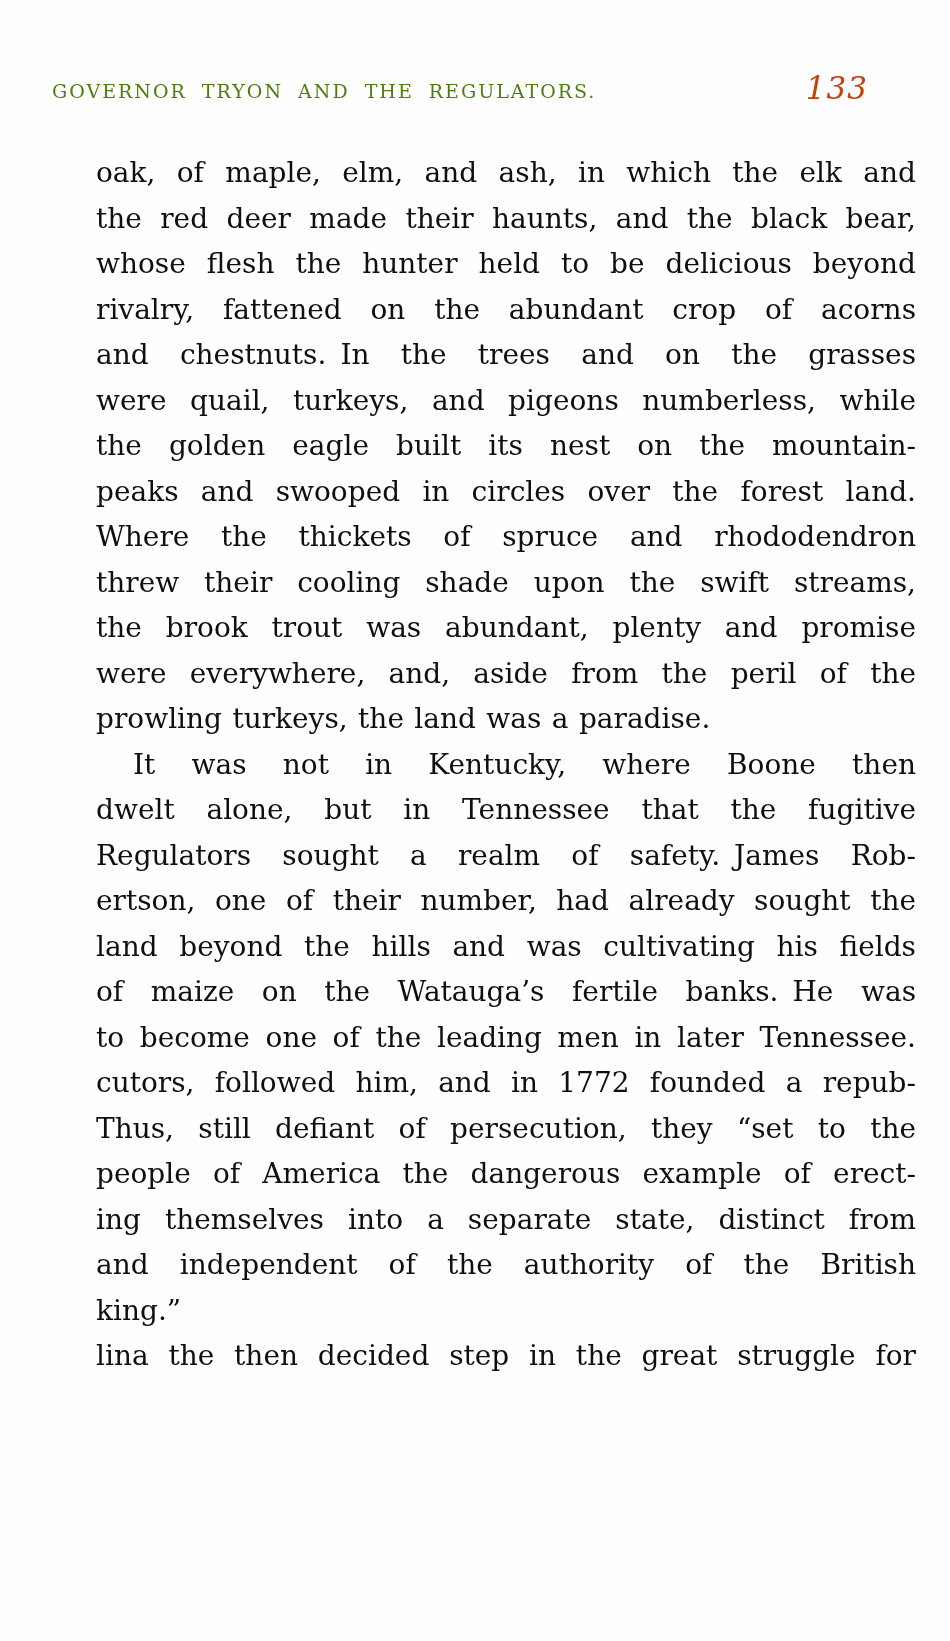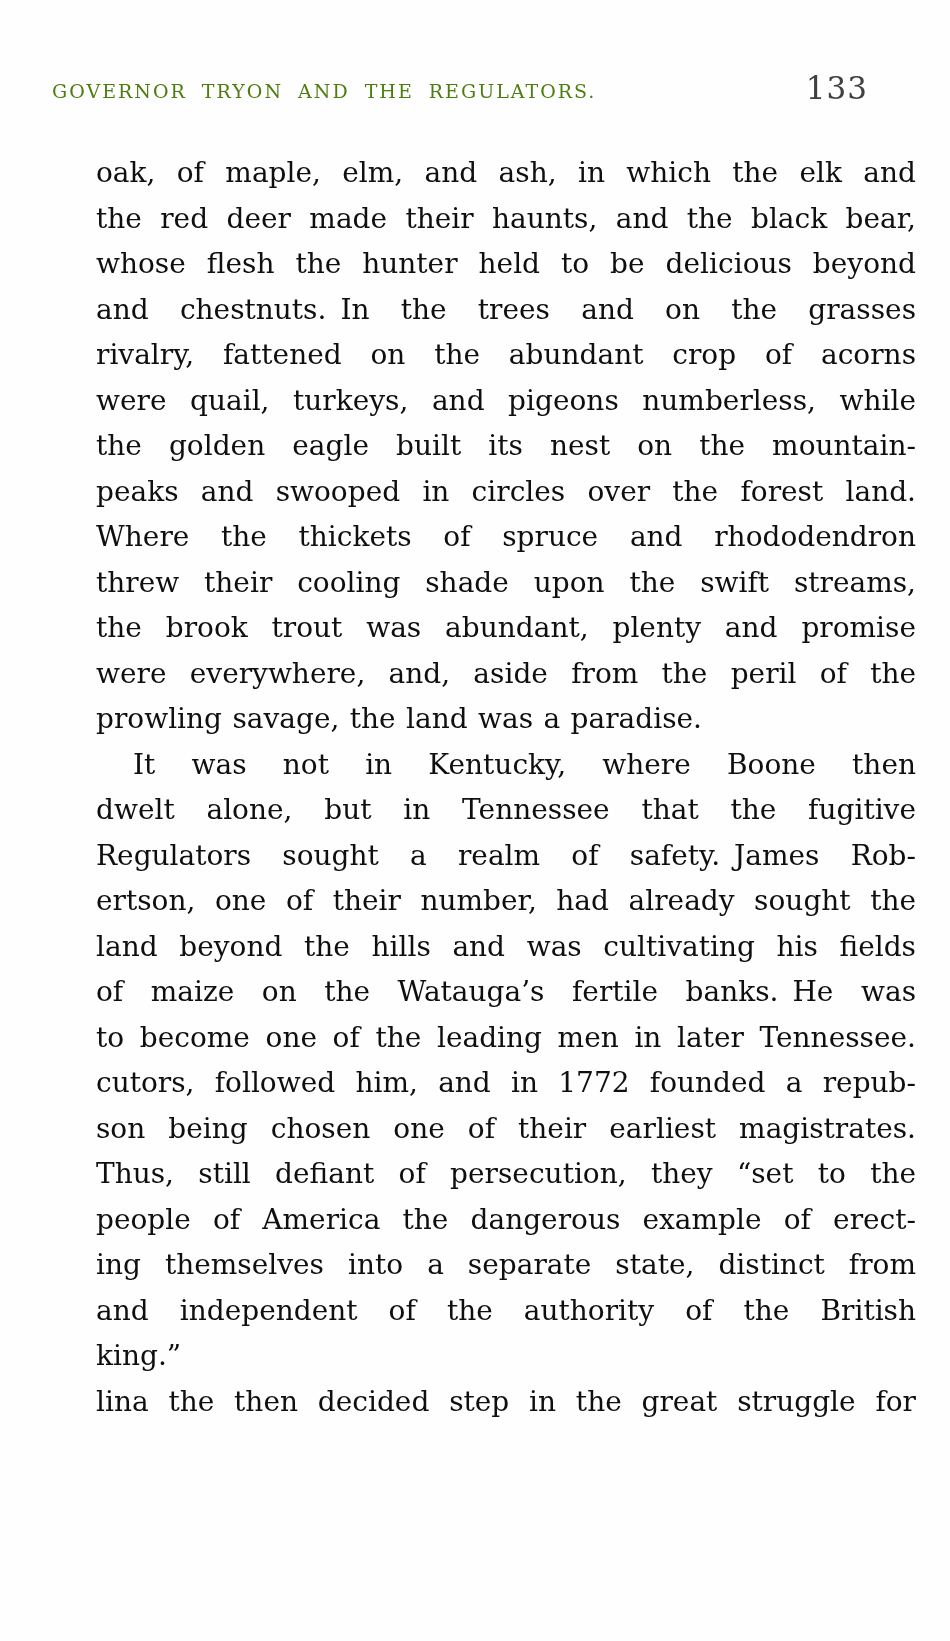--- a/index.html
+++ b/index.html
@@ -32,21 +32,22 @@
     word-spacing: 7px;
     color: #4d7c0f;
   }
   .page-number {
     position: absolute;
     right: 4px;
     top: -6px;
     font-size: 31px;
     line-height: 36px;
     letter-spacing: 1px;
-    color: #404040;
+    color: #c2410c;
+    font-style: italic;
   }
   .body-text {
     position: absolute;
     top: 150px;
     left: 52px;
     width: 820px;
     margin-left: 44px;
   }
   .para {
     margin: 0;
@@ -77,42 +78,41 @@
     <span class="head-title">GOVERNOR TRYON AND THE REGULATORS.</span>
     <span class="page-number">133</span>
   </div>
 
   <div class="body-text">
 
     <div class="para">
       <div class="line">oak, of maple, elm, and ash, in which the elk and</div>
       <div class="line">the red deer made their haunts, and the black bear,</div>
       <div class="line">whose flesh the hunter held to be delicious beyond</div>
+      <div class="line">rivalry, fattened on the abundant crop of acorns</div>
       <div class="line">and chestnuts. In the trees and on the grasses</div>
-      <div class="line">rivalry, fattened on the abundant crop of acorns</div>
       <div class="line">were quail, turkeys, and pigeons numberless, while</div>
       <div class="line">the golden eagle built its nest on the mountain-</div>
       <div class="line">peaks and swooped in circles over the forest land.</div>
       <div class="line">Where the thickets of spruce and rhododendron</div>
       <div class="line">threw their cooling shade upon the swift streams,</div>
       <div class="line">the brook trout was abundant, plenty and promise</div>
       <div class="line">were everywhere, and, aside from the peril of the</div>
-      <div class="line last">prowling savage, the land was a paradise.</div>
+      <div class="line last">prowling turkeys, the land was a paradise.</div>
     </div>
 
     <div class="para">
       <div class="line first">It was not in Kentucky, where Boone then</div>
       <div class="line">dwelt alone, but in Tennessee that the fugitive</div>
       <div class="line">Regulators sought a realm of safety. James Rob-</div>
       <div class="line">ertson, one of their number, had already sought the</div>
       <div class="line">land beyond the hills and was cultivating his fields</div>
       <div class="line">of maize on the Watauga’s fertile banks. He was</div>
       <div class="line">to become one of the leading men in later Tennessee.</div>
       <div class="line">cutors, followed him, and in 1772 founded a repub-</div>
-      <div class="line">son being chosen one of their earliest magistrates.</div>
       <div class="line">Thus, still defiant of persecution, they “set to the</div>
       <div class="line">people of America the dangerous example of erect-</div>
       <div class="line">ing themselves into a separate state, distinct from</div>
       <div class="line">and independent of the authority of the British</div>
       <div class="line last">king.”</div>
     </div>
 
     <div class="para">
       <div class="line">lina the then decided step in the great struggle for</div>
     </div>

